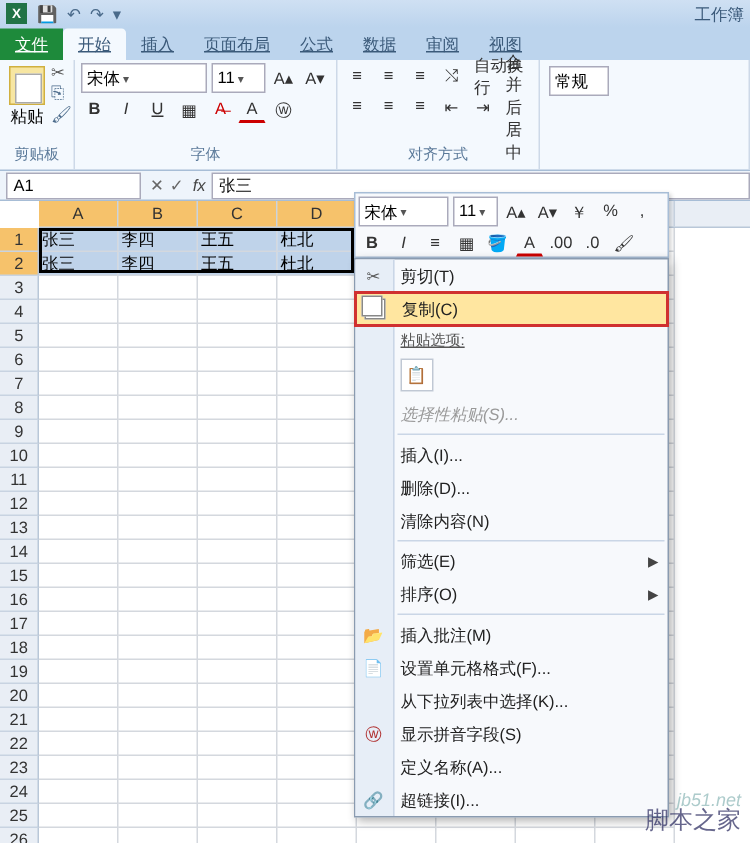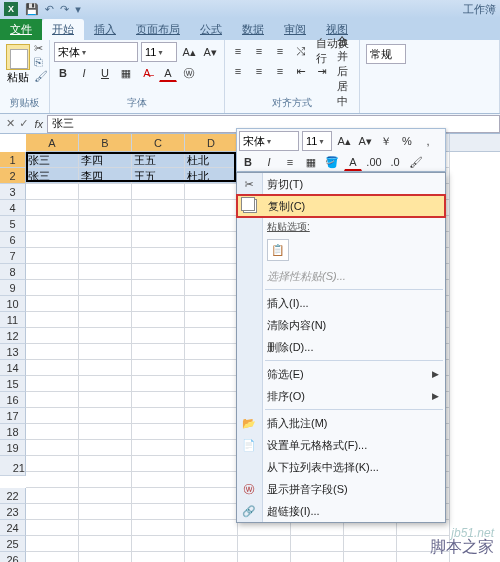--- a/index.html
+++ b/index.html
@@ -157,20 +157,23 @@
   </div>
 
   <div class="group number-group">
     <div class="combo" style="width:40px;margin:2px">
       <span>常规</span>
     </div>
   </div>
 </div>
 
 <div class="formula-bar">
+  <div class="namebox">
+    <span>A1</span>
+  </div>
   <div class="fx-btns">
     <span>✕</span>
     <span>✓</span>
   </div>
   <span class="fx-label">fx</span>
   <div class="fx-input">
     <span>张三</span>
   </div>
 </div>
 
@@ -359,21 +362,21 @@
     <div class="cell" style="left: 397px; top: 288px; width: 53px;"></div>
     <div class="row-h" style="top: 304px;">20</div>
     <div class="cell" style="left: 26px; top: 304px; width: 53px;"></div>
     <div class="cell" style="left: 79px; top: 304px; width: 53px;"></div>
     <div class="cell" style="left: 132px; top: 304px; width: 53px;"></div>
     <div class="cell" style="left: 185px; top: 304px; width: 53px;"></div>
     <div class="cell" style="left: 238px; top: 304px; width: 53px;"></div>
     <div class="cell" style="left: 291px; top: 304px; width: 53px;"></div>
     <div class="cell" style="left: 344px; top: 304px; width: 53px;"></div>
     <div class="cell" style="left: 397px; top: 304px; width: 53px;"></div>
-    <div class="row-h" style="top: 308px; text-align: right;">21</div>
+    <div class="row-h" style="top: 320px;">21</div>
     <div class="cell" style="left: 26px; top: 320px; width: 53px;"></div>
     <div class="cell" style="left: 79px; top: 320px; width: 53px;"></div>
     <div class="cell" style="left: 132px; top: 320px; width: 53px;"></div>
     <div class="cell" style="left: 185px; top: 320px; width: 53px;"></div>
     <div class="cell" style="left: 238px; top: 320px; width: 53px;"></div>
     <div class="cell" style="left: 291px; top: 320px; width: 53px;"></div>
     <div class="cell" style="left: 344px; top: 320px; width: 53px;"></div>
     <div class="cell" style="left: 397px; top: 320px; width: 53px;"></div>
     <div class="row-h" style="top: 336px;">22</div>
     <div class="cell" style="left: 26px; top: 336px; width: 53px;"></div>
@@ -473,24 +476,24 @@
     <div class="paste-opt-icon">📋</div>
   </div>
   <div class="menu-item disabled">
     <span>选择性粘贴(S)...</span>
   </div>
   <div class="menu-sep"></div>
   <div class="menu-item">
       <span>插入(I)...</span>
     </div>
   <div class="menu-item">
+      <span>删除(D)...</span>
+    </div>
+  <div class="menu-item">
       <span>清除内容(N)</span>
-    </div>
-  <div class="menu-item">
-      <span>删除(D)...</span>
     </div>
   <div class="menu-sep"></div>
   <div class="menu-item">
       <span>筛选(E)</span>
       <span class="arrow">▶</span>
     </div>
   <div class="menu-item">
       <span>排序(O)</span>
       <span class="arrow">▶</span>
     </div>
@@ -504,19 +507,22 @@
     <span>设置单元格格式(F)...</span>
   </div>
   <div class="menu-item">
       <span>从下拉列表中选择(K)...</span>
     </div>
   <div class="menu-item">
     <span class="micon" style="color:#b03030">ⓦ</span>
     <span>显示拼音字段(S)</span>
   </div>
   <div class="menu-item">
+      <span>定义名称(A)...</span>
+    </div>
+  <div class="menu-item">
     <span class="micon" style="color:#3a6">🔗</span>
     <span>超链接(I)...</span>
   </div>
 </div>
 
 <div class="watermark1">jb51.net</div>
 <div class="watermark2">脚本之家</div>
 
 </body></html>

